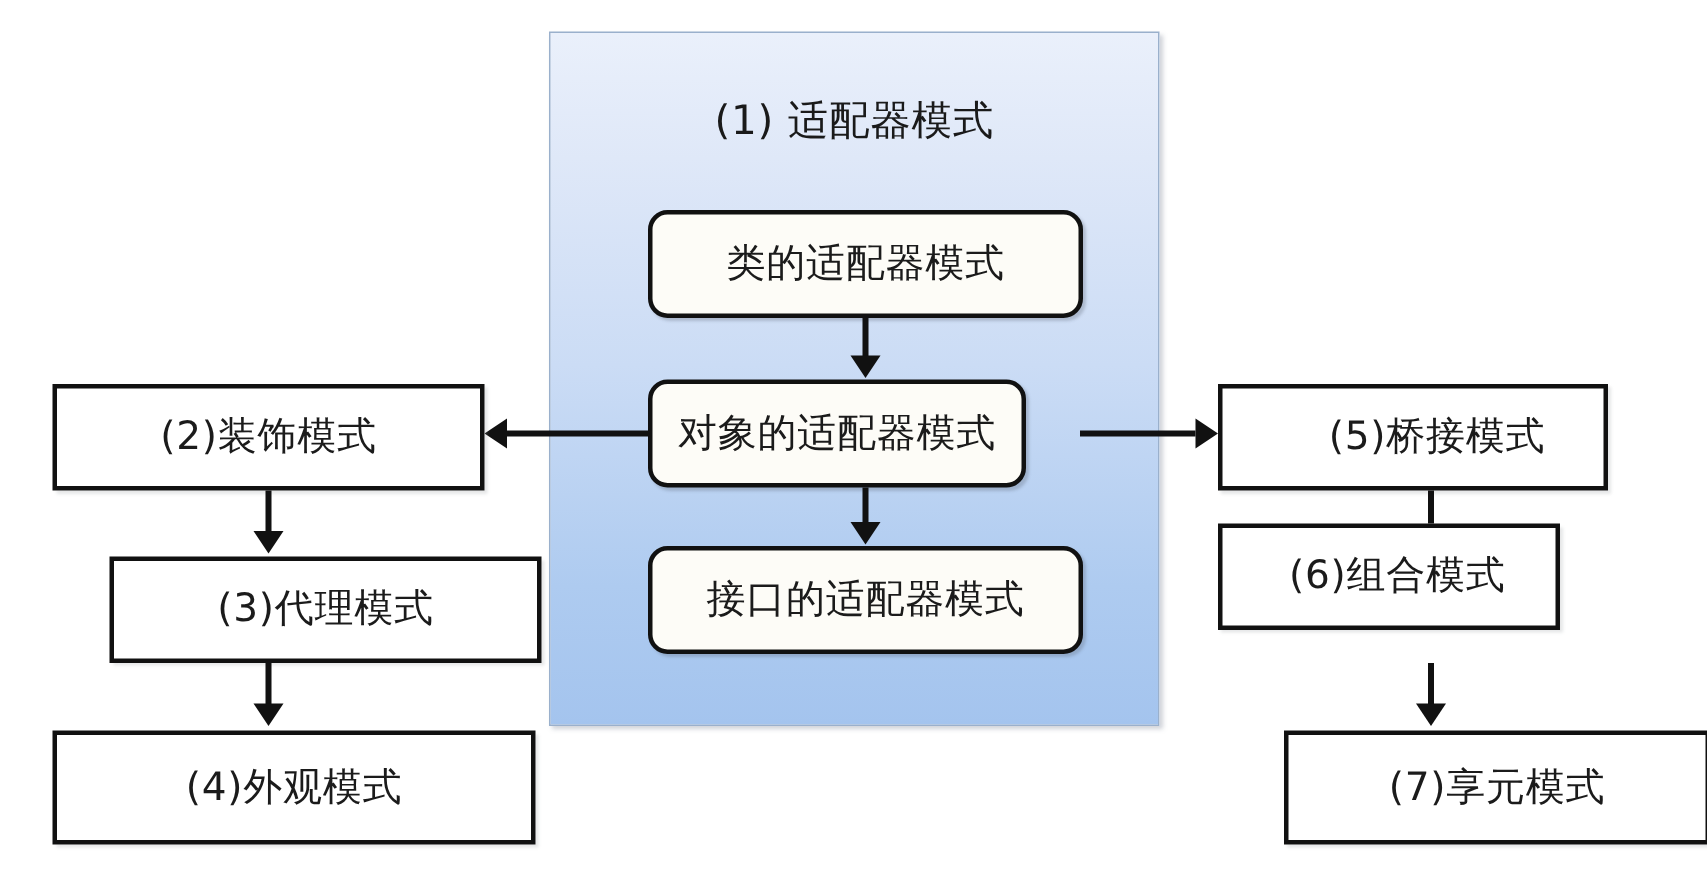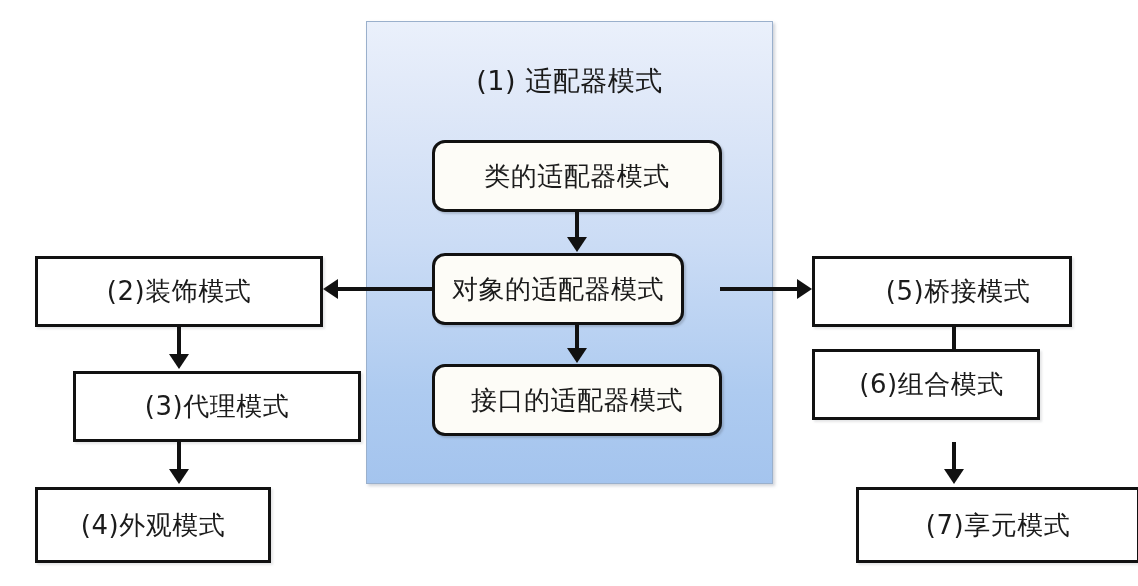--- a/index.html
+++ b/index.html
@@ -150,21 +150,21 @@
   <div class="conn v" style="left:177px; top:327px; height:28px;"></div>
   <div class="arrow down" style="left:169px; top:354px;"></div>
 
   <div class="node square" style="left:35px; top:371px; width:288px; height:71px;margin-left:38px;">
     <span>(3)代理模式</span>
   </div>
 
   <div class="conn v" style="left:177px; top:442px; height:28px;"></div>
   <div class="arrow down" style="left:169px; top:469px;"></div>
 
-  <div class="node square" style="left:35px; top:487px; width:236px; height:76px;">
+  <div class="node square" style="left:35px; top:487px; width:322px; height:76px;">
     <span>(4)外观模式</span>
   </div>
 
   <div class="node square" style="left:812px; top:256px; width:260px; height:71px;padding-left:32px;">
     <span>(5)桥接模式</span>
   </div>
 
   <div class="conn v" style="left:952px; top:327px; height:28px;"></div>
   <div class="arrow down" style="left:944px; top:354px;"></div>
 

